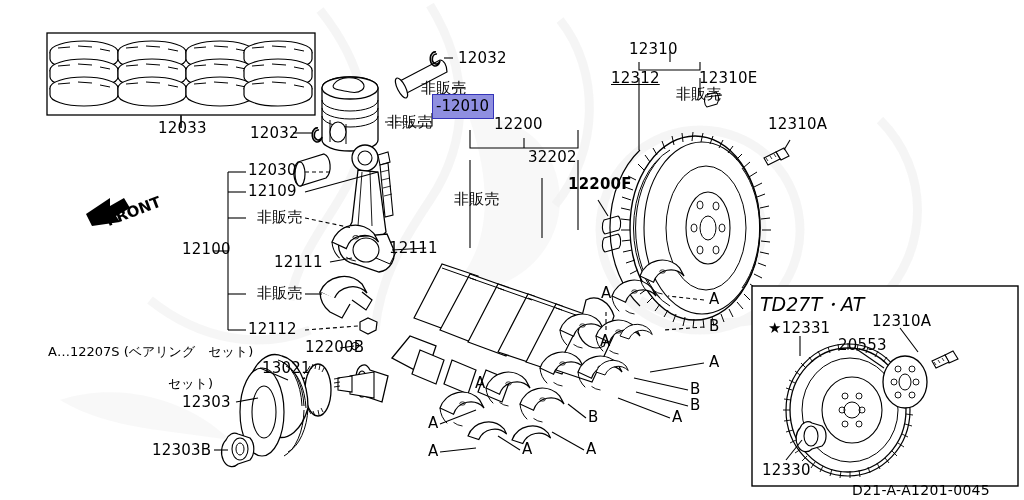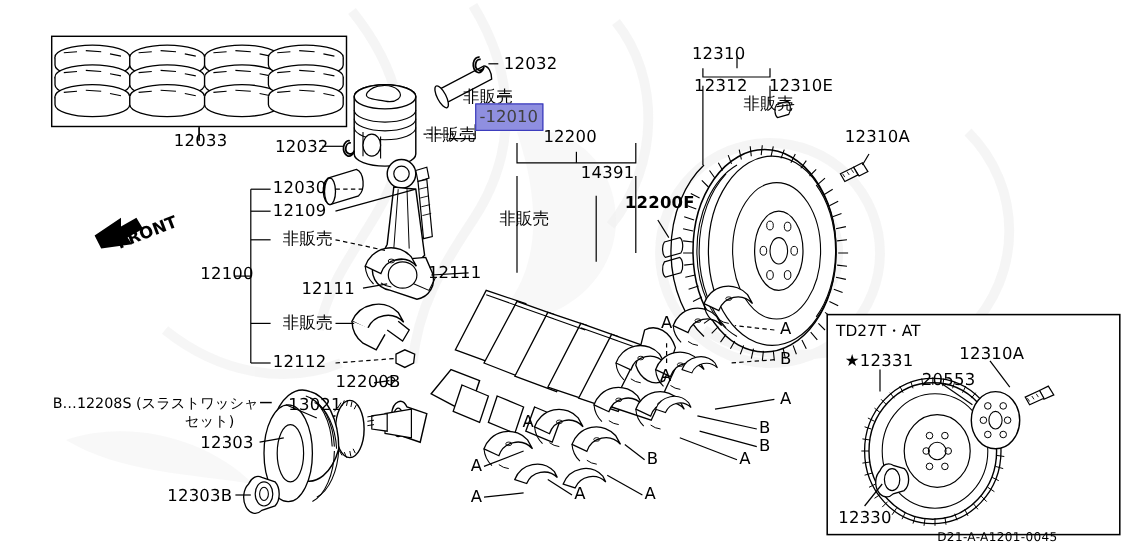--- a/index.html
+++ b/index.html
@@ -22,31 +22,31 @@
     text-align:right;
   }
   .n{font-size:15px;}
   .jp{font-size:15px;font-family:"DejaVu Sans","Liberation Sans",sans-serif;}
   .ab{font-size:15px;}
   .hl{
     font-size:15px;
     background:#8f8fe0;
     border:1.5px solid #3434b8;
     padding:2px 4px 3px 3px;
-    color:#404040;
+    color:#000000;
   }
   .front{
     position:absolute;
     font-size:15px;font-weight:bold;
     transform:rotate(-21deg);
     transform-origin:left bottom;
   }
   .legend{position:absolute;font-size:13px;line-height:16px;white-space:pre;}
-  .inset-title{position:absolute;font-size:14px;}
-  .code{position:absolute;font-size:11px;letter-spacing:.3px;}
+  .inset-title{position:absolute;font-size:19px;font-style:italic;}
+  .code{position:absolute;font-size:14px;letter-spacing:.3px;}
   .foot{position:absolute;font-size:13px;}
 </style>
 </head>
 <body>
 
 <div id="stage">
 
   <svg width="1024" height="500" viewBox="0 0 1024 500">
     <defs>
       <g id="pistonRing">
@@ -468,35 +468,35 @@
   <div class="lbl n" style="left:274px;top:255px;">12111</div>
 
   <div class="lbl jp" style="left:257px;top:286px;">非販売</div>
 
   <div class="lbl n" style="left:248px;top:322px;">12112</div>
 
   <div class="lbl n" style="left:494px;top:117px;">12200</div>
 
   <div class="lbl jp" style="left:454px;top:192px;">非販売</div>
 
-  <div class="lbl n" style="left:528px;top:150px;">14391</div>
+  <div class="lbl n" style="left:528px;top:150px;">32202</div>
 
   <div class="lbl n" style="left:568px;top:177px;font-weight:bold;">12200F</div>
 
   <div class="lbl n" style="left:305px;top:340px;">12200B</div>
 
   <div class="lbl n" style="left:262px;top:361px;">13021</div>
 
   <div class="lbl n" style="left:182px;top:395px;">12303</div>
 
   <div class="lbl n" style="left:152px;top:443px;">12303B</div>
 
   <div class="lbl n" style="left:629px;top:42px;">12310</div>
 
-  <div class="lbl n" style="left:631px;top:71px;">12312</div>
+  <div class="lbl n" style="left:611px;top:71px;text-decoration:underline;">12312</div>
 
   <div class="lbl n" style="left:699px;top:71px;">12310E</div>
 
   <div class="lbl jp" style="left:676px;top:87px;">非販売</div>
 
   <div class="lbl n" style="left:768px;top:117px;">12310A</div>
 
   <div class="lbl ab" style="left:709px;top:292px;">A</div>
   <div class="lbl ab" style="left:709px;top:319px;">B</div>
   <div class="lbl ab" style="left:709px;top:355px;">A</div>
@@ -507,21 +507,21 @@
   <div class="lbl ab" style="left:588px;top:410px;">B</div>
   <div class="lbl ab" style="left:586px;top:442px;">A</div>
   <div class="lbl ab" style="left:522px;top:442px;">A</div>
   <div class="lbl ab" style="left:428px;top:416px;">A</div>
   <div class="lbl ab" style="left:428px;top:444px;">A</div>
   <div class="lbl ab" style="left:600px;top:334px;">A</div>
   <div class="lbl ab" style="left:475px;top:376px;">A</div>
 
   <div class="front" style="left:110px;top:212px;">FRONT</div>
 
-  <div class="legend" style="left:48px;top:360px;">B…12208S (スラストワッシャー</div>
+  <div class="legend" style="left:48px;top:344px;">A…12207S (ベアリング　セット)</div>
   <div class="legend" style="left:120px;top:376px;margin-left:48px;">セット)</div>
 
   <div class="inset-title" style="left:760px;top:292px;">TD27T・AT</div>
   <div class="lbl n" style="left:768px;top:321px;">★12331</div>
   <div class="lbl n" style="left:838px;top:338px;">20553</div>
   <div class="lbl n" style="left:872px;top:314px;">12310A</div>
   <div class="lbl n" style="left:762px;top:463px;">12330</div>
 
   <div class="code" style="left:852px;top:482px;">D21-A-A1201-0045</div>
 

